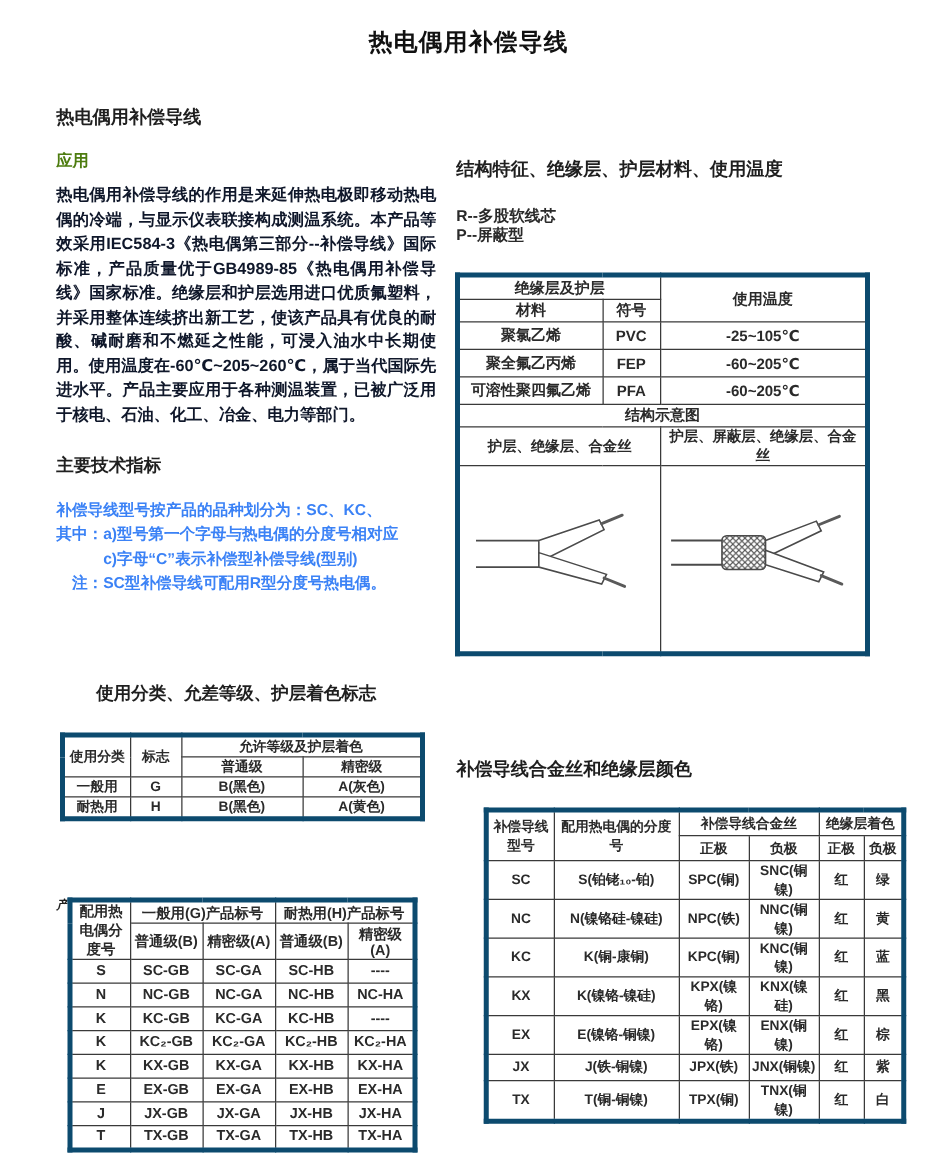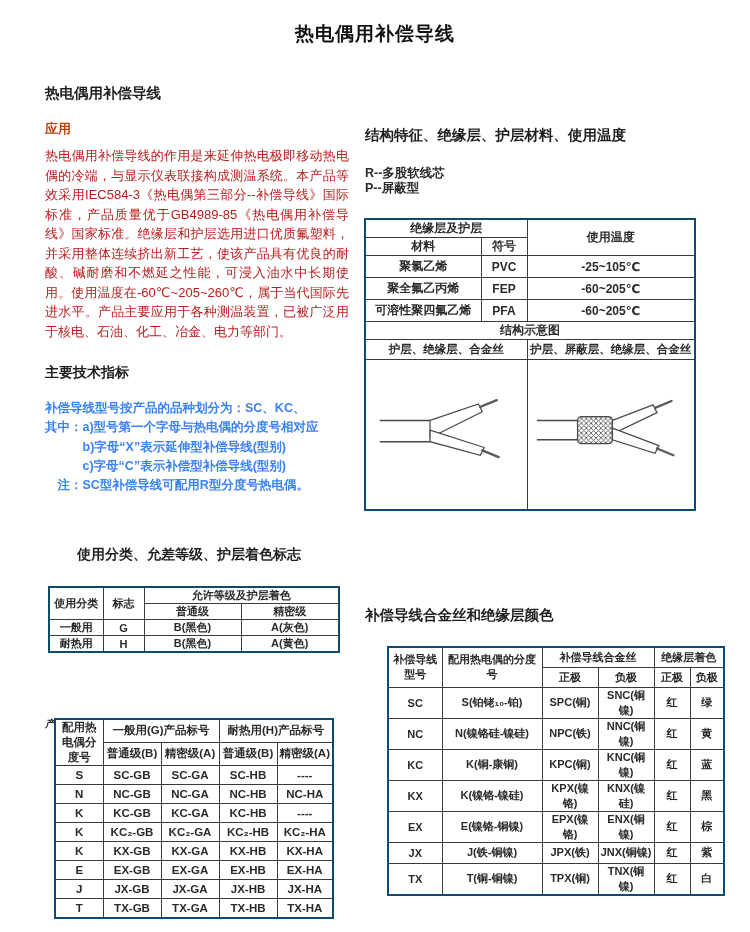--- a/index.html
+++ b/index.html
@@ -7,30 +7,30 @@
     width:750px;height:932px;position:relative;background:#ffffff;
     font-family:"Liberation Sans","DejaVu Sans",sans-serif;
     color:#262626;overflow:hidden;
   }
   .abs{position:absolute;margin:0;}
   .doc-title{
     position:absolute;top:8px;left:0;width:750px;text-align:center;
     font-size:19px;font-weight:bold;color:#111;letter-spacing:1px;
   }
   .h2{font-size:14.5px;font-weight:bold;color:#1f1f1f;}
-  .h3{font-size:13px;font-weight:bold;color:#c2410c;}
+  .h3{font-size:13px;font-weight:bold;color:#4d7c0f;}
   .para{
-    font-size:13px;font-weight:normal;line-height:19.5px;text-align:justify;
-    color:#b91c1c;
+    font-size:13px;font-weight:bold;line-height:19.5px;text-align:justify;
+    color:#0f172a;
   }
   .techline{font-size:12.5px;font-weight:bold;line-height:19.3px;white-space:pre;color:#3b82f6;}
   .legendline{font-size:12.5px;font-weight:bold;line-height:15px;color:#2a2a2a;}
   table.tbl{
     position:absolute;border-collapse:collapse;table-layout:fixed;
-    border:2px solid #0c4a6e;background:#fff;
+    border:4px solid #0c4a6e;background:#fff;
   }
   table.tbl th,table.tbl td{
     border:1px solid #3a3a3a;text-align:center;vertical-align:middle;
     padding:0 2px;font-weight:bold;color:#2a2a2a;overflow:hidden;
   }
   #usage-table th,#usage-table td{font-size:11px;}
   #usage-table tr{height:15px;}
   #product-table th,#product-table td{font-size:11.5px;}
   #product-table thead tr{height:18px;}
   #product-table tbody tr{height:19px;}
@@ -57,21 +57,20 @@
 
   <h3 class="abs h3" style="left:45px;top:120px;">应用</h3>
 
   <p class="abs para" style="left:45px;top:146px;width:304px;">热电偶用补偿导线的作用是来延伸热电极即移动热电偶的冷端，与显示仪表联接构成测温系统。本产品等效采用IEC584-3《热电偶第三部分--补偿导线》国际标准，产品质量优于GB4989-85《热电偶用补偿导线》国家标准。绝缘层和护层选用进口优质氟塑料，并采用整体连续挤出新工艺，使该产品具有优良的耐酸、碱耐磨和不燃延之性能，可浸入油水中长期使用。使用温度在-60℃~205~260℃，属于当代国际先进水平。产品主要应用于各种测温装置，已被广泛用于核电、石油、化工、冶金、电力等部门。</p>
 
   <h3 class="abs h2" style="left:45px;top:364px;font-size:14px;">主要技术指标</h3>
 
   <div class="abs" style="left:45px;top:399px;width:330px;">
     <div class="techline">补偿导线型号按产品的品种划分为：SC、KC、</div>
     <div class="techline">其中：a)型号第一个字母与热电偶的分度号相对应</div>
-    <div class="techline">　　　b)字母“X”表示延伸型补偿导线(型别)</div>
     <div class="techline">　　　c)字母“C”表示补偿型补偿导线(型别)</div>
     <div class="techline">　注：SC型补偿导线可配用R型分度号热电偶。</div>
   </div>
 
   <h3 class="abs h2" style="left:45px;top:546px;font-size:14px;margin-left:32px;">使用分类、允差等级、护层着色标志</h3>
 
   <table class="tbl" id="usage-table" style="left:48px;top:586px;width:292px;">
     <colgroup>
         <col style="width:54px">
         <col style="width:41px">

